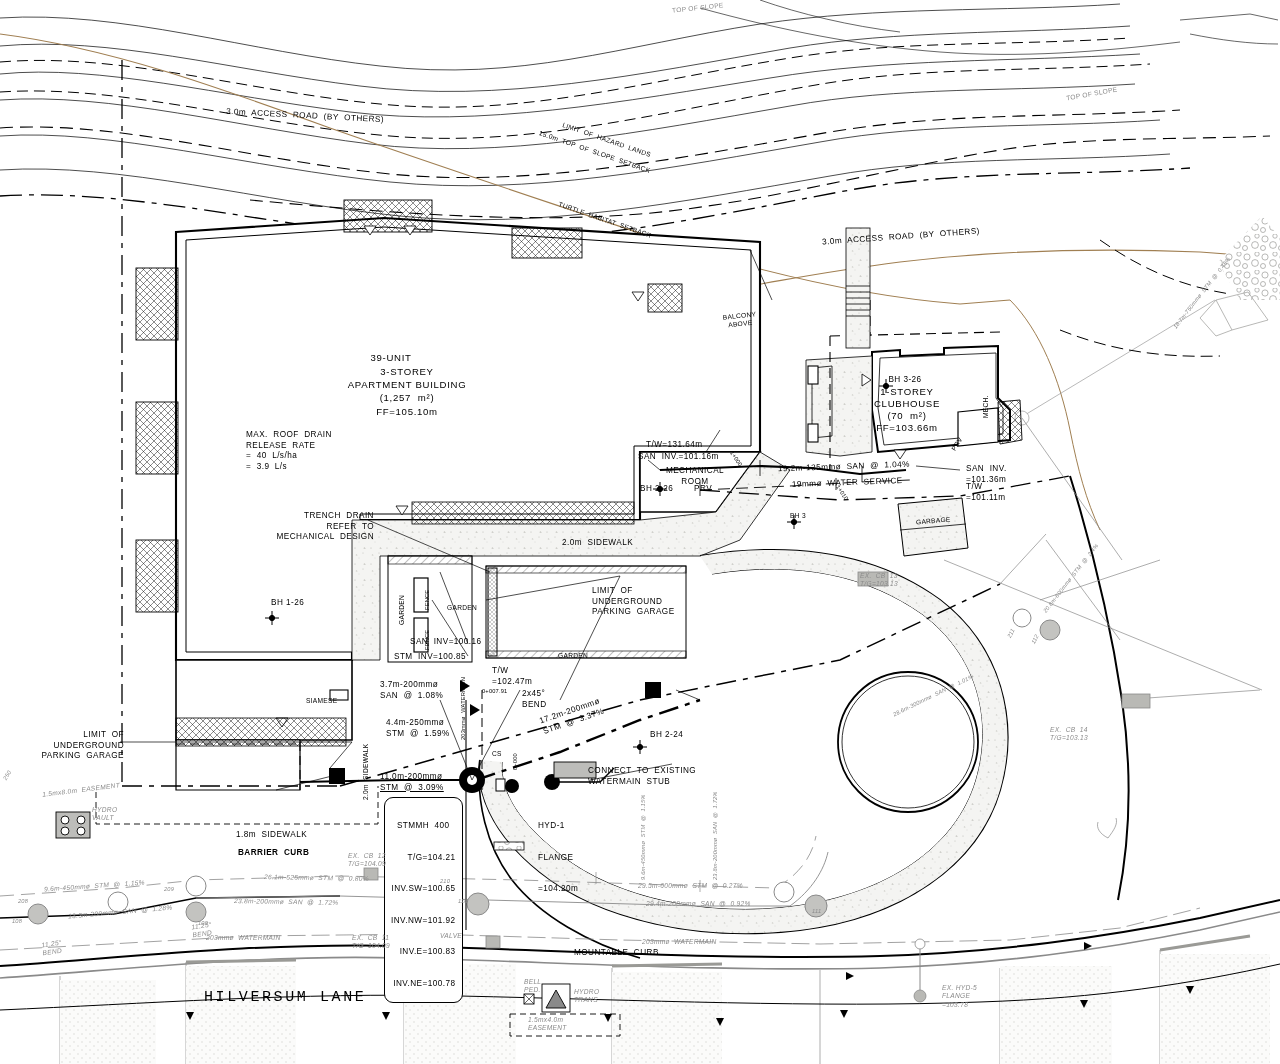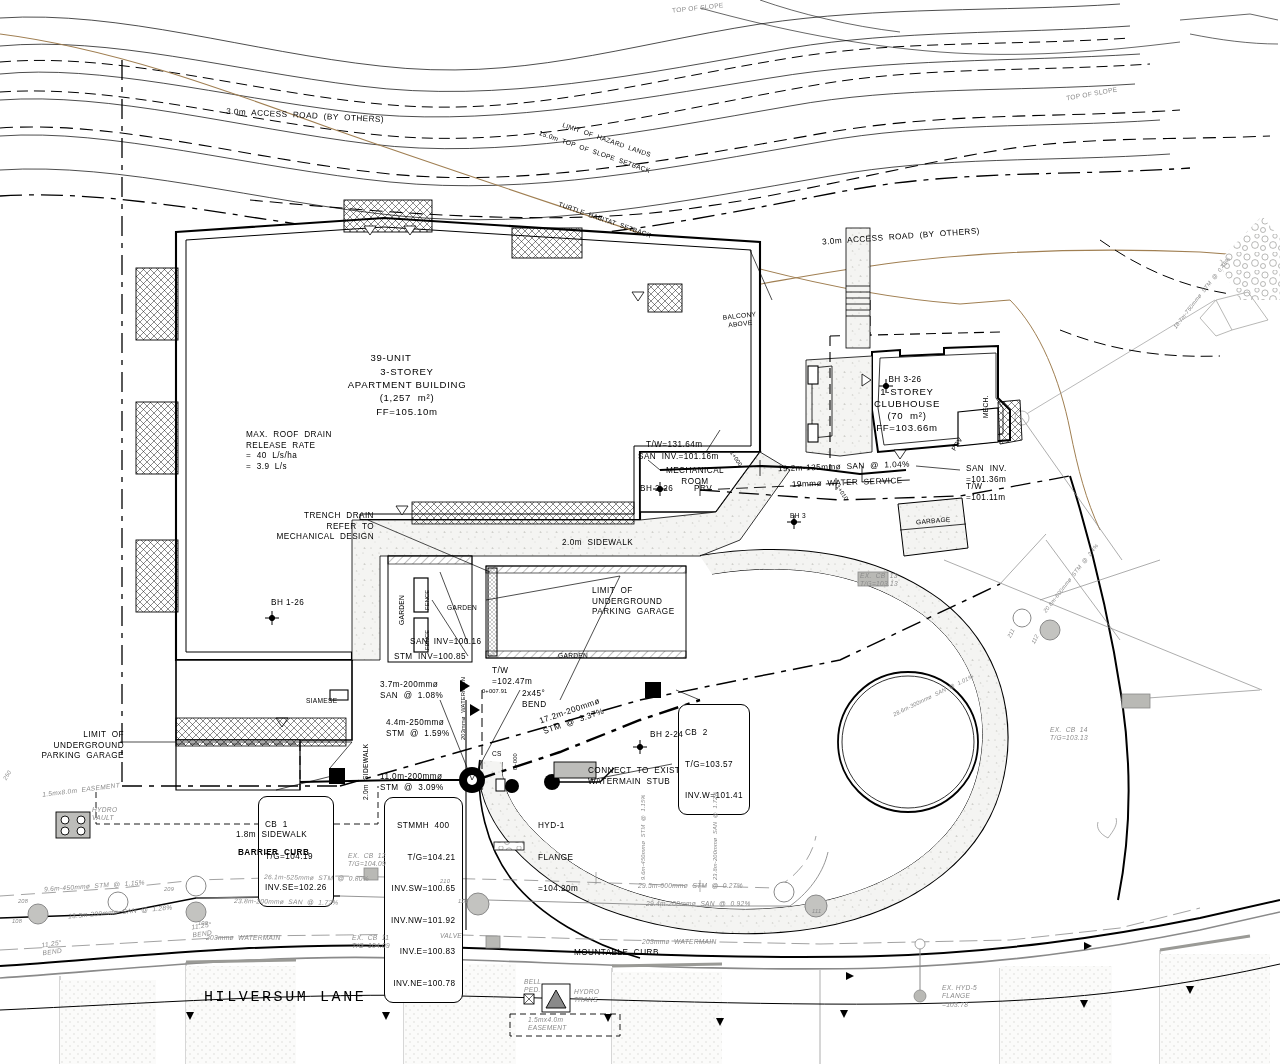--- a/index.html
+++ b/index.html
@@ -531,31 +531,21 @@
 <div class="lbl" style="left:638px;top:452px;">SAN  INV.=101.16m</div>
 <div class="lbl" style="left:966px;top:464px;">SAN  INV.
 =101.36m</div>
 <div class="lbl" style="left:966px;top:482px;">T/W
 =101.11m</div>
 <div class="lbl" style="left:492px;top:666px;">T/W
 =102.47m</div>
 <div class="lbl" style="left:410px;top:637px;">SAN  INV=100.16</div>
 <div class="lbl" style="left:394px;top:652px;">STM  INV=100.85</div>
 
-<div class="lbl" style="left:258px;top:796px;border:1px solid #000;border-radius:9px;padding:2px 6px;background:#fff;">
-  <div>CB  1</div>
-  <div>T/G=104.19</div>
-  <div>INV.SE=102.26</div>
-</div>
-
-<div class="lbl" style="left:678px;top:704px;border:1px solid #000;border-radius:9px;padding:2px 6px;background:#fff;">
-  <div>CB  2</div>
-  <div>T/G=103.57</div>
-  <div>INV.W=101.41</div>
-</div>
+
 
 <div class="lbl" style="left:384px;top:797px;border:1px solid #000;border-radius:9px;padding:2px 6px;background:#fff;text-align:right;">
   <div style="text-align:center;">STMMH  400</div>
   <div>T/G=104.21</div>
   <div>INV.SW=100.65</div>
   <div>INV.NW=101.92</div>
   <div>INV.E=100.83</div>
   <div>INV.NE=100.78</div>
 </div>
 
@@ -564,21 +554,21 @@
   <div>FLANGE</div>
   <div>=104.20m</div>
 </div>
 
 <div class="lbl" style="left:778px;top:462px;transform:rotate(-2deg);">19.2m-135mmø  SAN  @  1.04%</div>
 <div class="lbl" style="left:792px;top:478px;transform:rotate(-2deg);">19mmø  WATER  SERVICE</div>
 <div class="lbl" style="left:380px;top:680px;">3.7m-200mmø
 SAN  @  1.08%</div>
 <div class="lbl" style="left:386px;top:718px;">4.4m-250mmø
 STM  @  1.59%</div>
-<div class="lbl" style="left:380px;top:772px;">11.0m-200mmø
+<div class="lbl" style="left:380px;top:772px;text-decoration:underline;">11.0m-200mmø
 STM  @  3.09%</div>
 <div class="lbl" style="left:540px;top:706px;transform:rotate(-19deg);">17.2m-200mmø
 STM  @  3.37%</div>
 <div class="lbl" style="left:486px;top:689px;margin-left:36px;">2x45°
 BEND</div>
 <div class="lbl xs" style="left:482px;top:688px;">0+007.91</div>
 <div class="lbl xs rot" style="left:734px;top:450px;transform:rotate(56deg);">1+000</div>
 <div class="lbl xs rot" style="left:840px;top:484px;transform:rotate(56deg);">1+010</div>
 <div class="lbl xs rot" style="left:512px;top:770px;transform:rotate(-90deg);">0+000</div>
 <div class="lbl xs rot" style="left:460px;top:740px;transform:rotate(-90deg);">203mmø  WATERMAIN</div>

